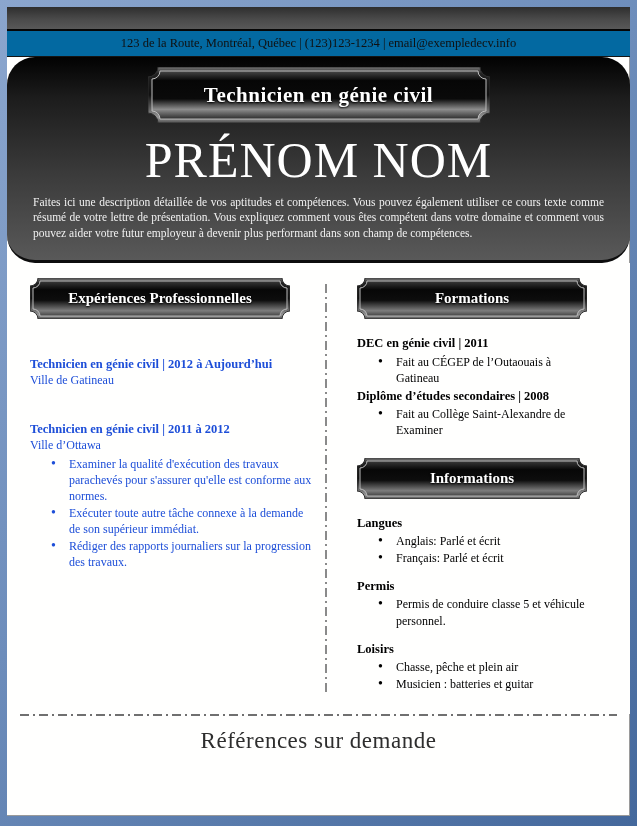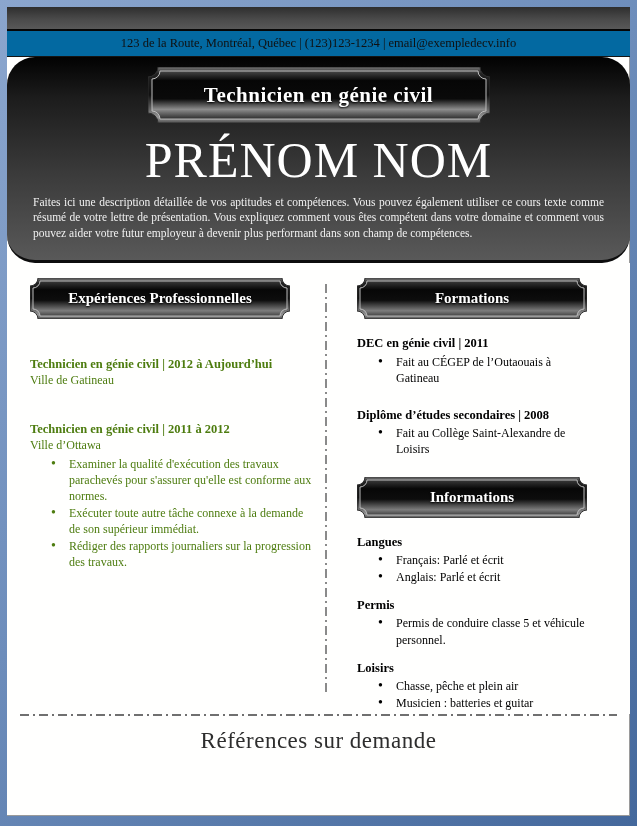--- a/index.html
+++ b/index.html
@@ -57,28 +57,28 @@
   .content{
     display:flex;align-items:flex-start;
     background:#fffffe;height:451px;box-sizing:border-box;padding-top:15px;
   }
   .col-left{width:318px;box-sizing:border-box;padding:0 12px 0 23px;}
   .col-right{flex:1;box-sizing:border-box;padding:0 40px 0 30px;}
   .divider-v{
     width:2px;height:408px;margin-top:6px;
     background:repeating-linear-gradient(180deg,#8a8a8a 0 9px,transparent 9px 13px,#8a8a8a 13px 15px,transparent 15px 19px);
   }
-  .job{margin-top:33px;font-size:12px;line-height:1.32;color:#4d7c0f;}
+  .job{margin-top:33px;font-size:12px;line-height:1.32;color:#1d4ed8;}
   .job h3,.entry h3{font-size:12.5px;margin:0;font-weight:bold;}
   .employer{font-size:12px;}
   ul{margin:2px 0 0 0;padding:0 0 0 34px;list-style:none;}
   li{position:relative;padding-left:5px;font-size:12px;line-height:1.34;margin:1px 0;}
   li::before{content:"\2022";position:absolute;left:-13px;top:-1px;font-size:14px;}
   .entry{margin-top:12px;font-size:12px;line-height:1.32;color:#000;}
-  .entry + .entry{margin-top:21px;}
+  .entry + .entry{margin-top:2px;}
   .info-badge{margin-top:19px;}
   .group{margin-top:13px;}
   .group h4{margin:0;font-size:12.5px;font-weight:bold;}
   
   .divider-h{
     height:2px;margin:0 13px;
     background:repeating-linear-gradient(90deg,#707070 0 9px,transparent 9px 13px,#707070 13px 15px,transparent 15px 19px);
   }
   .references{
     margin-top:12px;text-align:center;
@@ -176,37 +176,37 @@
         <article class="entry">
           <h3>DEC en génie civil | 2011</h3>
           <ul>
             <li>Fait au CÉGEP de l’Outaouais à Gatineau</li>
           </ul>
         </article>
 
         <article class="entry">
           <h3>Diplôme d’études secondaires | 2008</h3>
           <ul>
-            <li>Fait au Collège Saint-Alexandre de Loisirs</li>
+            <li>Fait au Collège Saint-Alexandre de Examiner</li>
           </ul>
         </article>
 
         <div class="badge section-badge info-badge">
           <svg width="230" height="41" viewBox="0 0 230 41">
             <path d="M 8 0 L 222 0 A 8 8 0 0 0 230 8 L 230 33 A 8 8 0 0 0 222 41 L 8 41 A 8 8 0 0 0 0 33 L 0 8 A 8 8 0 0 0 8 0 Z" fill="url(#gOuter)" stroke="#2f2f2f" stroke-width="1"></path>
             <path d="M 10 3 L 220 3 A 7 7 0 0 0 227 10 L 227 31 A 7 7 0 0 0 220 38 L 10 38 A 7 7 0 0 0 3 31 L 3 10 A 7 7 0 0 0 10 3 Z" fill="url(#gInnerSection)" stroke="#bdbdbd" stroke-width="1"></path>
           </svg>
           <span class="badge-text">Informations</span>
         </div>
 
         <div class="group">
           <h4>Langues</h4>
           <ul>
+            <li>Anglais: Parlé et écrit</li>
             <li>Français: Parlé et écrit</li>
-            <li>Anglais: Parlé et écrit</li>
           </ul>
         </div>
 
         <div class="group">
           <h4>Permis</h4>
           <ul>
             <li>Permis de conduire classe 5 et véhicule personnel.</li>
           </ul>
         </div>
 

